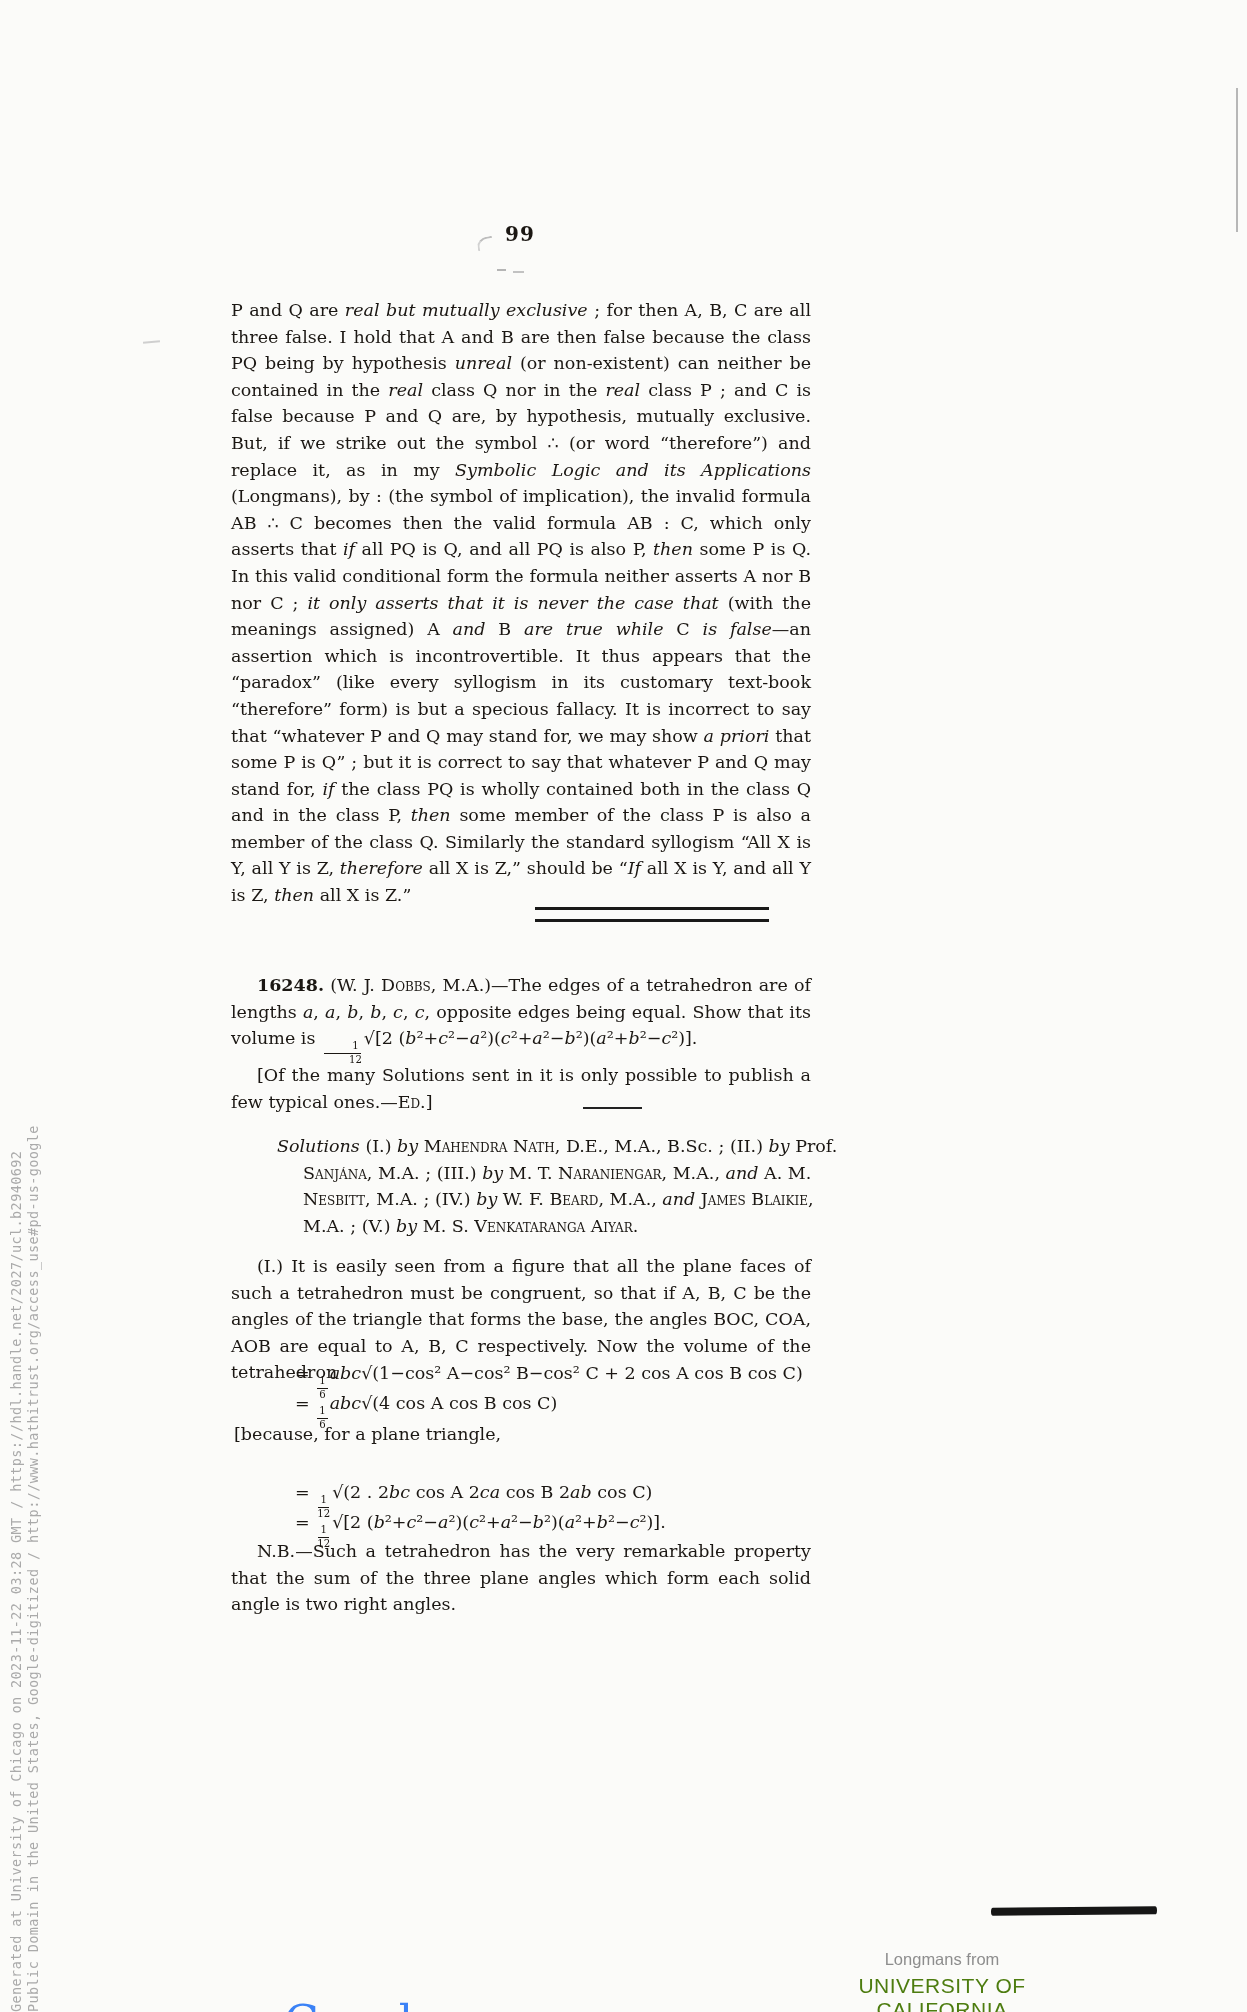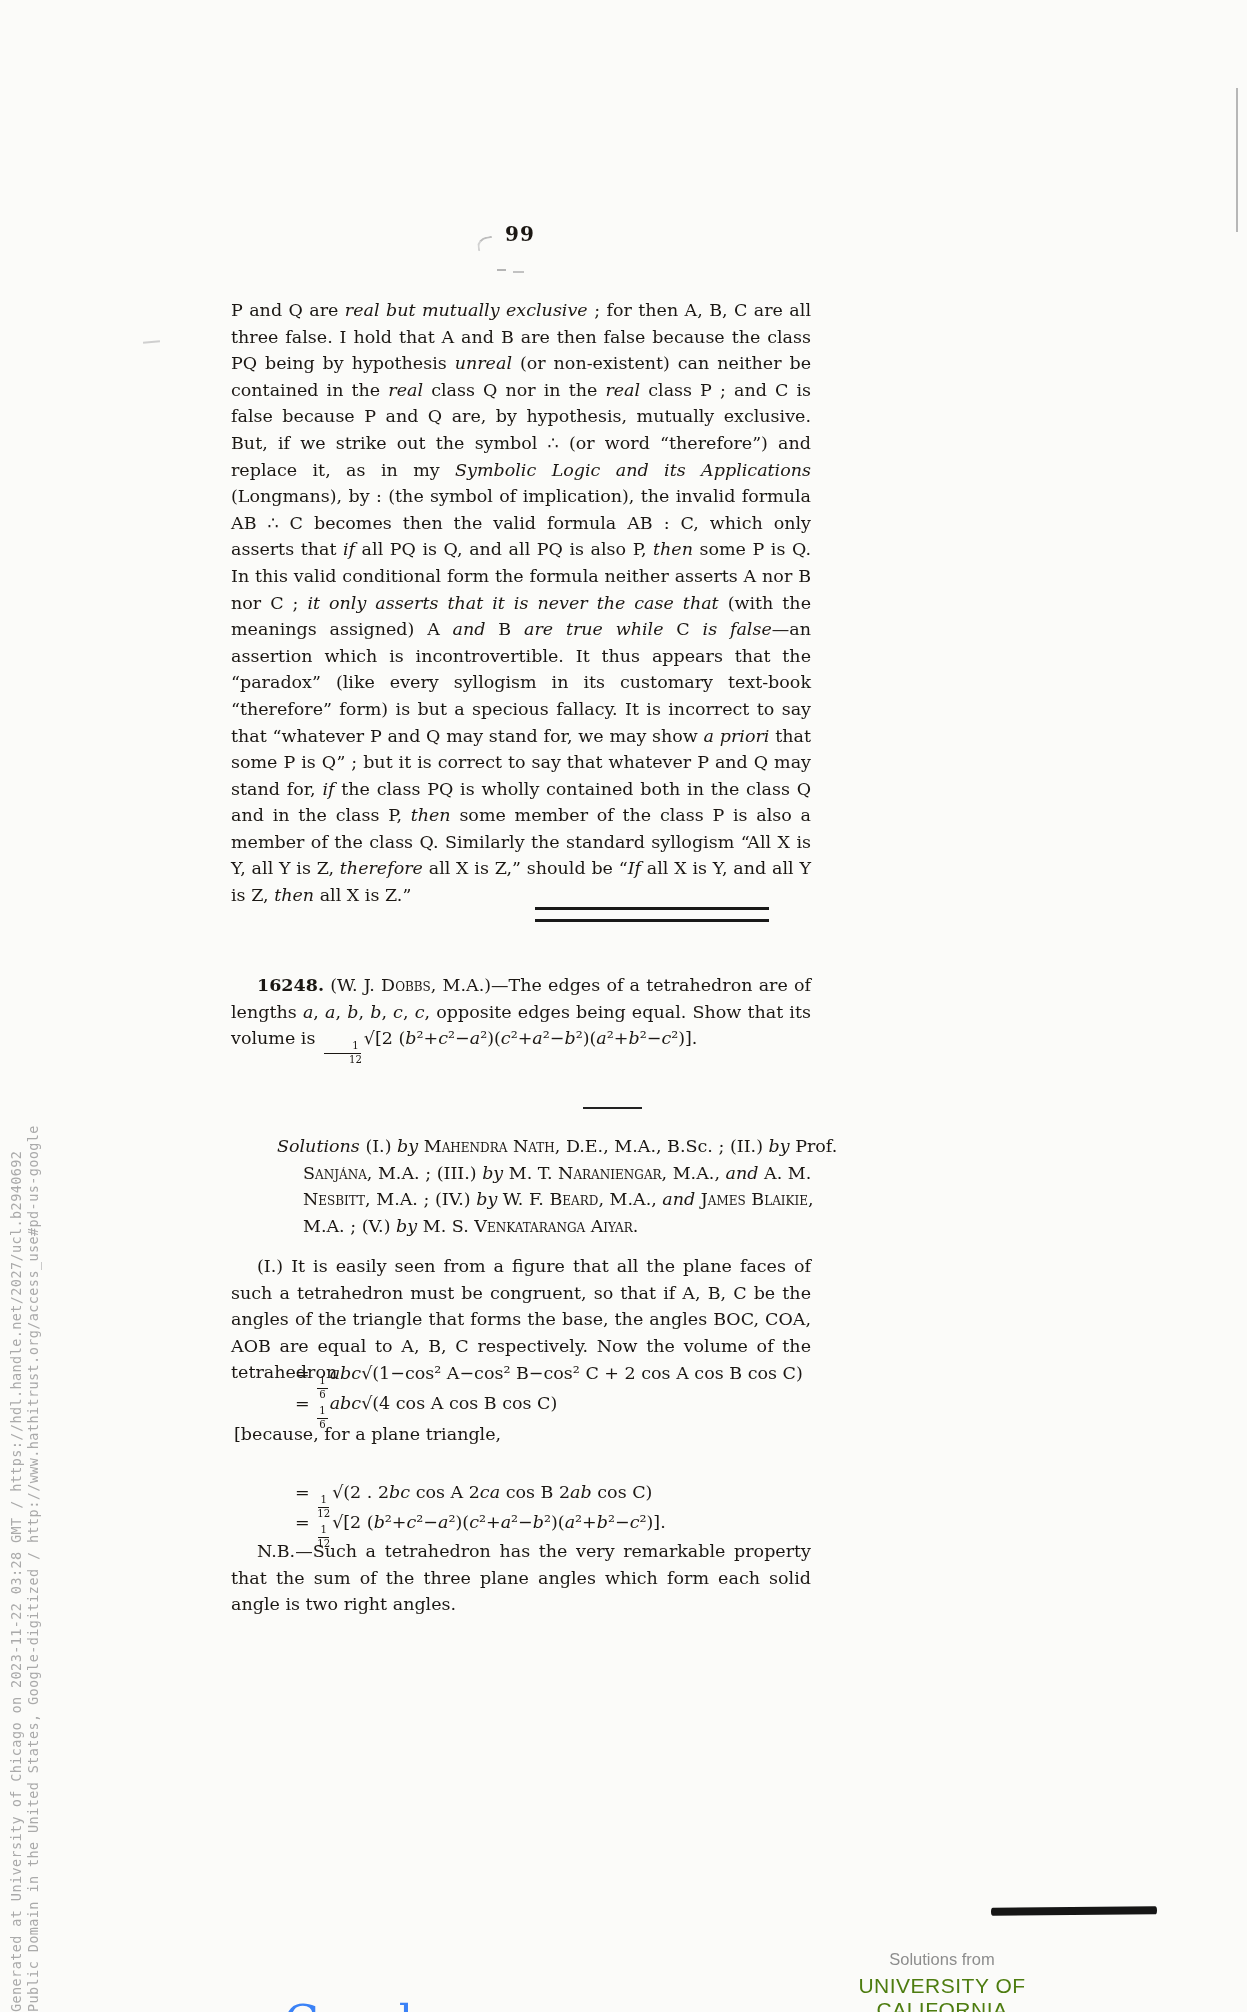--- a/index.html
+++ b/index.html
@@ -98,20 +98,21 @@
 
   <div id="para-logic" class="body-block"><span>P and Q are </span><span class="it">real but mutually exclusive</span><span> ; for then A, B, C are all three false.  I hold that A and B are then false because the class PQ being by hypothesis </span><span class="it">unreal</span><span> (or non-existent) can neither be contained in the </span><span class="it">real</span><span> class Q nor in the </span><span class="it">real</span><span> class P ; and C is false because P and Q are, by hypothesis, mutually exclusive.  But, if we strike out the symbol ∴ (or word “therefore”) and replace it, as in my </span><span class="it">Symbolic Logic and its Applications</span><span> (Longmans), by : (the symbol of implication), the invalid formula AB ∴ C becomes then the valid formula AB : C, which only asserts that </span><span class="it">if</span><span> all PQ is Q, and all PQ is also P, </span><span class="it">then</span><span> some P is Q. In this valid conditional form the formula neither asserts A nor B nor C ; </span><span class="it">it only asserts that it is never the case that</span><span> (with the meanings assigned) A </span><span class="it">and</span><span> B </span><span class="it">are true while</span><span> C </span><span class="it">is false</span><span>—an assertion which is incontrovertible.  It thus appears that the “paradox” (like every syllogism in its customary text-book “therefore” form) is but a specious fallacy.  It is incorrect to say that “whatever P and Q may stand for, we may show </span><span class="it">a priori</span><span> that some P is Q” ; but it is correct to say that whatever P and Q may stand for, </span><span class="it">if</span><span> the class PQ is wholly contained both in the class Q and in the class P, </span><span class="it">then</span><span> some member of the class P is also a member of the class Q.  Similarly the standard syllogism “All X is Y, all Y is Z, </span><span class="it">therefore</span><span> all X is Z,” should be “</span><span class="it">If</span><span> all X is Y, and all Y is Z, </span><span class="it">then</span><span> all X is Z.”</span></div>
 
   <div id="divider-double"></div>
 
   <div id="problem" class="body-block"><span class="bd">16248.</span><span>  (W. J. </span><span class="sc">Dobbs</span><span>, M.A.)—The edges of a tetrahedron are of lengths </span><span class="it">a</span><span>, </span><span class="it">a</span><span>, </span><span class="it">b</span><span>, </span><span class="it">b</span><span>, </span><span class="it">c</span><span>, </span><span class="it">c</span><span>, opposite edges being equal.  Show that its volume is </span><span class="frac">
         <span class="num">1</span>
         <span class="den">12</span>
       </span><span>√[2 (</span><span class="it">b</span><span>²+</span><span class="it">c</span><span>²−</span><span class="it">a</span><span>²)(</span><span class="it">c</span><span>²+</span><span class="it">a</span><span>²−</span><span class="it">b</span><span>²)(</span><span class="it">a</span><span>²+</span><span class="it">b</span><span>²−</span><span class="it">c</span><span>²)].</span></div>
 
+  <div id="editor-note" class="body-block"><span>[Of the many Solutions sent in it is only possible to publish a few typical ones.—</span><span class="sc">Ed.</span><span>]</span></div>
 
   <div id="rule-short"></div>
 
   <div id="attribution" class="body-block"><span class="it">Solutions</span><span> (I.) </span><span class="it">by</span><span> </span><span class="sc">Mahendra Nath</span><span>, D.E., M.A., B.Sc. ;  (II.) </span><span class="it">by</span><span> Prof. </span><span class="sc">Sanjána</span><span>, M.A. ;  (III.) </span><span class="it">by</span><span> M. T. </span><span class="sc">Naraniengar</span><span>, M.A., </span><span class="it">and</span><span> A. M. </span><span class="sc">Nesbitt</span><span>, M.A. ;  (IV.) </span><span class="it">by</span><span> W. F. </span><span class="sc">Beard</span><span>, M.A., </span><span class="it">and</span><span> </span><span class="sc">James Blaikie</span><span>, M.A. ;  (V.) </span><span class="it">by</span><span> M. S. </span><span class="sc">Venkataranga Aiyar</span><span>.</span></div>
 
   <div id="solution1" class="body-block"><span>(I.)  It is easily seen from a figure that all the plane faces of such a tetrahedron must be congruent, so that if  A, B, C be the angles of the triangle that forms the base, the  angles BOC, COA, AOB are equal to A, B, C respectively.   Now the volume of the tetrahedron</span></div>
 
   <div id="f1" class="formula"><span>= </span><span class="frac">
         <span class="num">1</span>
         <span class="den">6</span>
@@ -135,17 +136,17 @@
   <div id="watermark">
     <div>Generated at University of Chicago on 2023-11-22 03:28 GMT  /  https://hdl.handle.net/2027/ucl.b2940692</div>
     <div>Public Domain in the United States, Google-digitized  /  http://www.hathitrust.org/access_use#pd-us-google</div>
   </div>
 
   <div id="footer-left">
     <span class="digitized">Digitized by</span>
     <span class="glogo">Google</span>
   </div>
   <div id="footer-right">
-    <div class="orig">Solutions from</div>
+    <div class="orig">Longmans from</div>
     <div class="inst">UNIVERSITY OF CALIFORNIA</div>
   </div>
 
 </div>
 
 </body></html>

